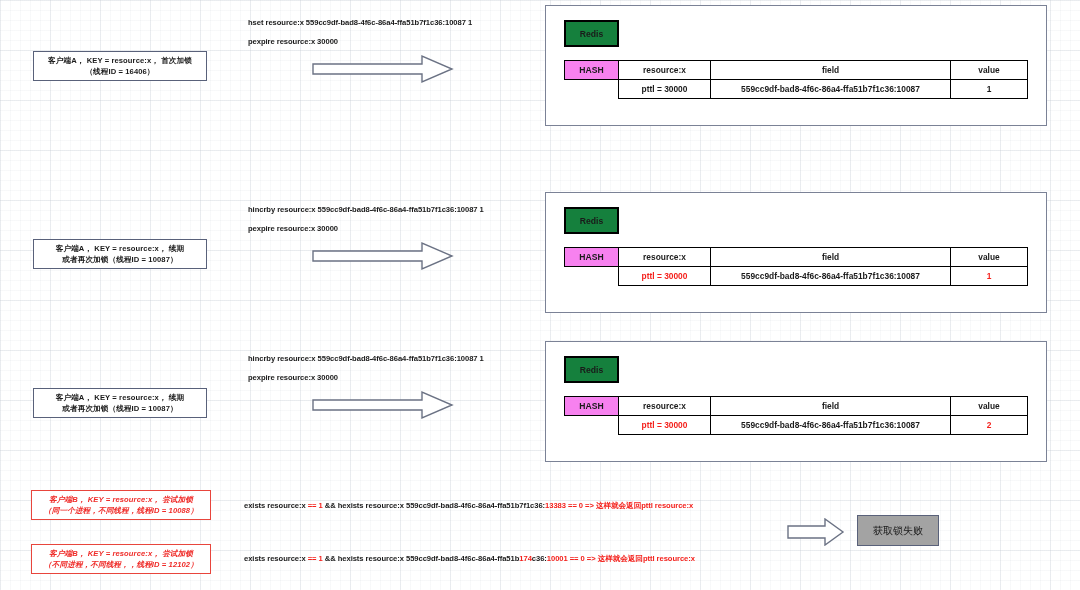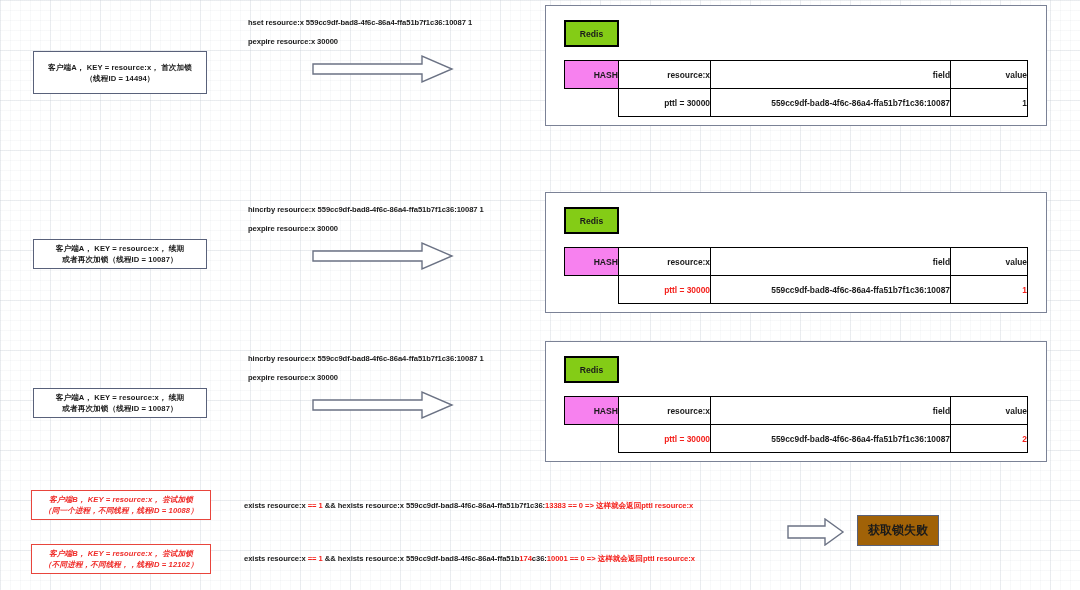--- a/index.html
+++ b/index.html
@@ -67,81 +67,81 @@
 
   
   .redis-panel {
     border: 1px solid #7b8296;
     background: #ffffff;
     box-sizing: border-box;
   }
   .redis-chip {
     position: absolute;
     border: 2px solid #000000;
-    background: #84cc16;
+    background: #15803d;
     box-sizing: border-box;
     display: flex;
     align-items: center;
     justify-content: center;
     font-size: 8.6px;
     font-weight: 700;
     color: #1a1a1a;
   }
 
   
   .hash-table {
     position: absolute;
     border-collapse: collapse;
     table-layout: fixed;
     background: #ffffff;
   }
   .hash-table td {
     border: 1.6px solid #000000;
     box-sizing: border-box;
-    text-align: right;
+    text-align: center;
     vertical-align: middle;
     font-size: 8.4px;
     font-weight: 700;
     color: #1a1a1a;
     padding: 0;
-    height: 28px;
+    height: 19px;
     background: #ffffff;
   }
   .hash-table td.hash-cell {
     background: #f781ef;
     font-size: 8.6px;
   }
   .hash-table td.blank {
     border: none;
     background: transparent;
   }
   .hash-table td.red { color: #f4211c; }
 
   
   .result-box {
     border: 1px solid #59617a;
-    background: #a16207;
+    background: #a3a3a3;
     box-sizing: border-box;
     display: flex;
     align-items: center;
     justify-content: center;
-    font-size: 12px;
-    font-weight: 700;
+    font-size: 10px;
+    font-weight: 400;
     color: #1a1a1a;
   }
 </style>
 </head>
 <body>
 
 <div class="canvas">
 
-  <div class="abs client-box" style="left:33px; top:51px; width:174px; height:43px;text-align:center;">
+  <div class="abs client-box" style="left:33px; top:51px; width:174px; height:30px;text-align:center;">
     <div>
       <span>客户端A， KEY = resource:x， 首次加锁</span>
-      <span class="l2">（线程ID = 14494）</span>
+      <span class="l2">（线程ID = 16406）</span>
     </div>
   </div>
 
   <div class="abs cmd" style="left:248px; top:18px;">hset resource:x 559cc9df-bad8-4f6c-86a4-ffa51b7f1c36:10087 1</div>
   <div class="abs cmd" style="left:248px; top:37px;">pexpire resource:x 30000</div>
 
   <div class="abs block-arrow" style="left:312px; top:54px;">
     <svg width="142" height="30" viewBox="0 0 142 30">
       <polygon points="1,10 110,10 110,2 140,15 110,28 110,20 1,20" fill="#ffffff" stroke="#6b7284" stroke-width="1.4"></polygon>
     </svg>

